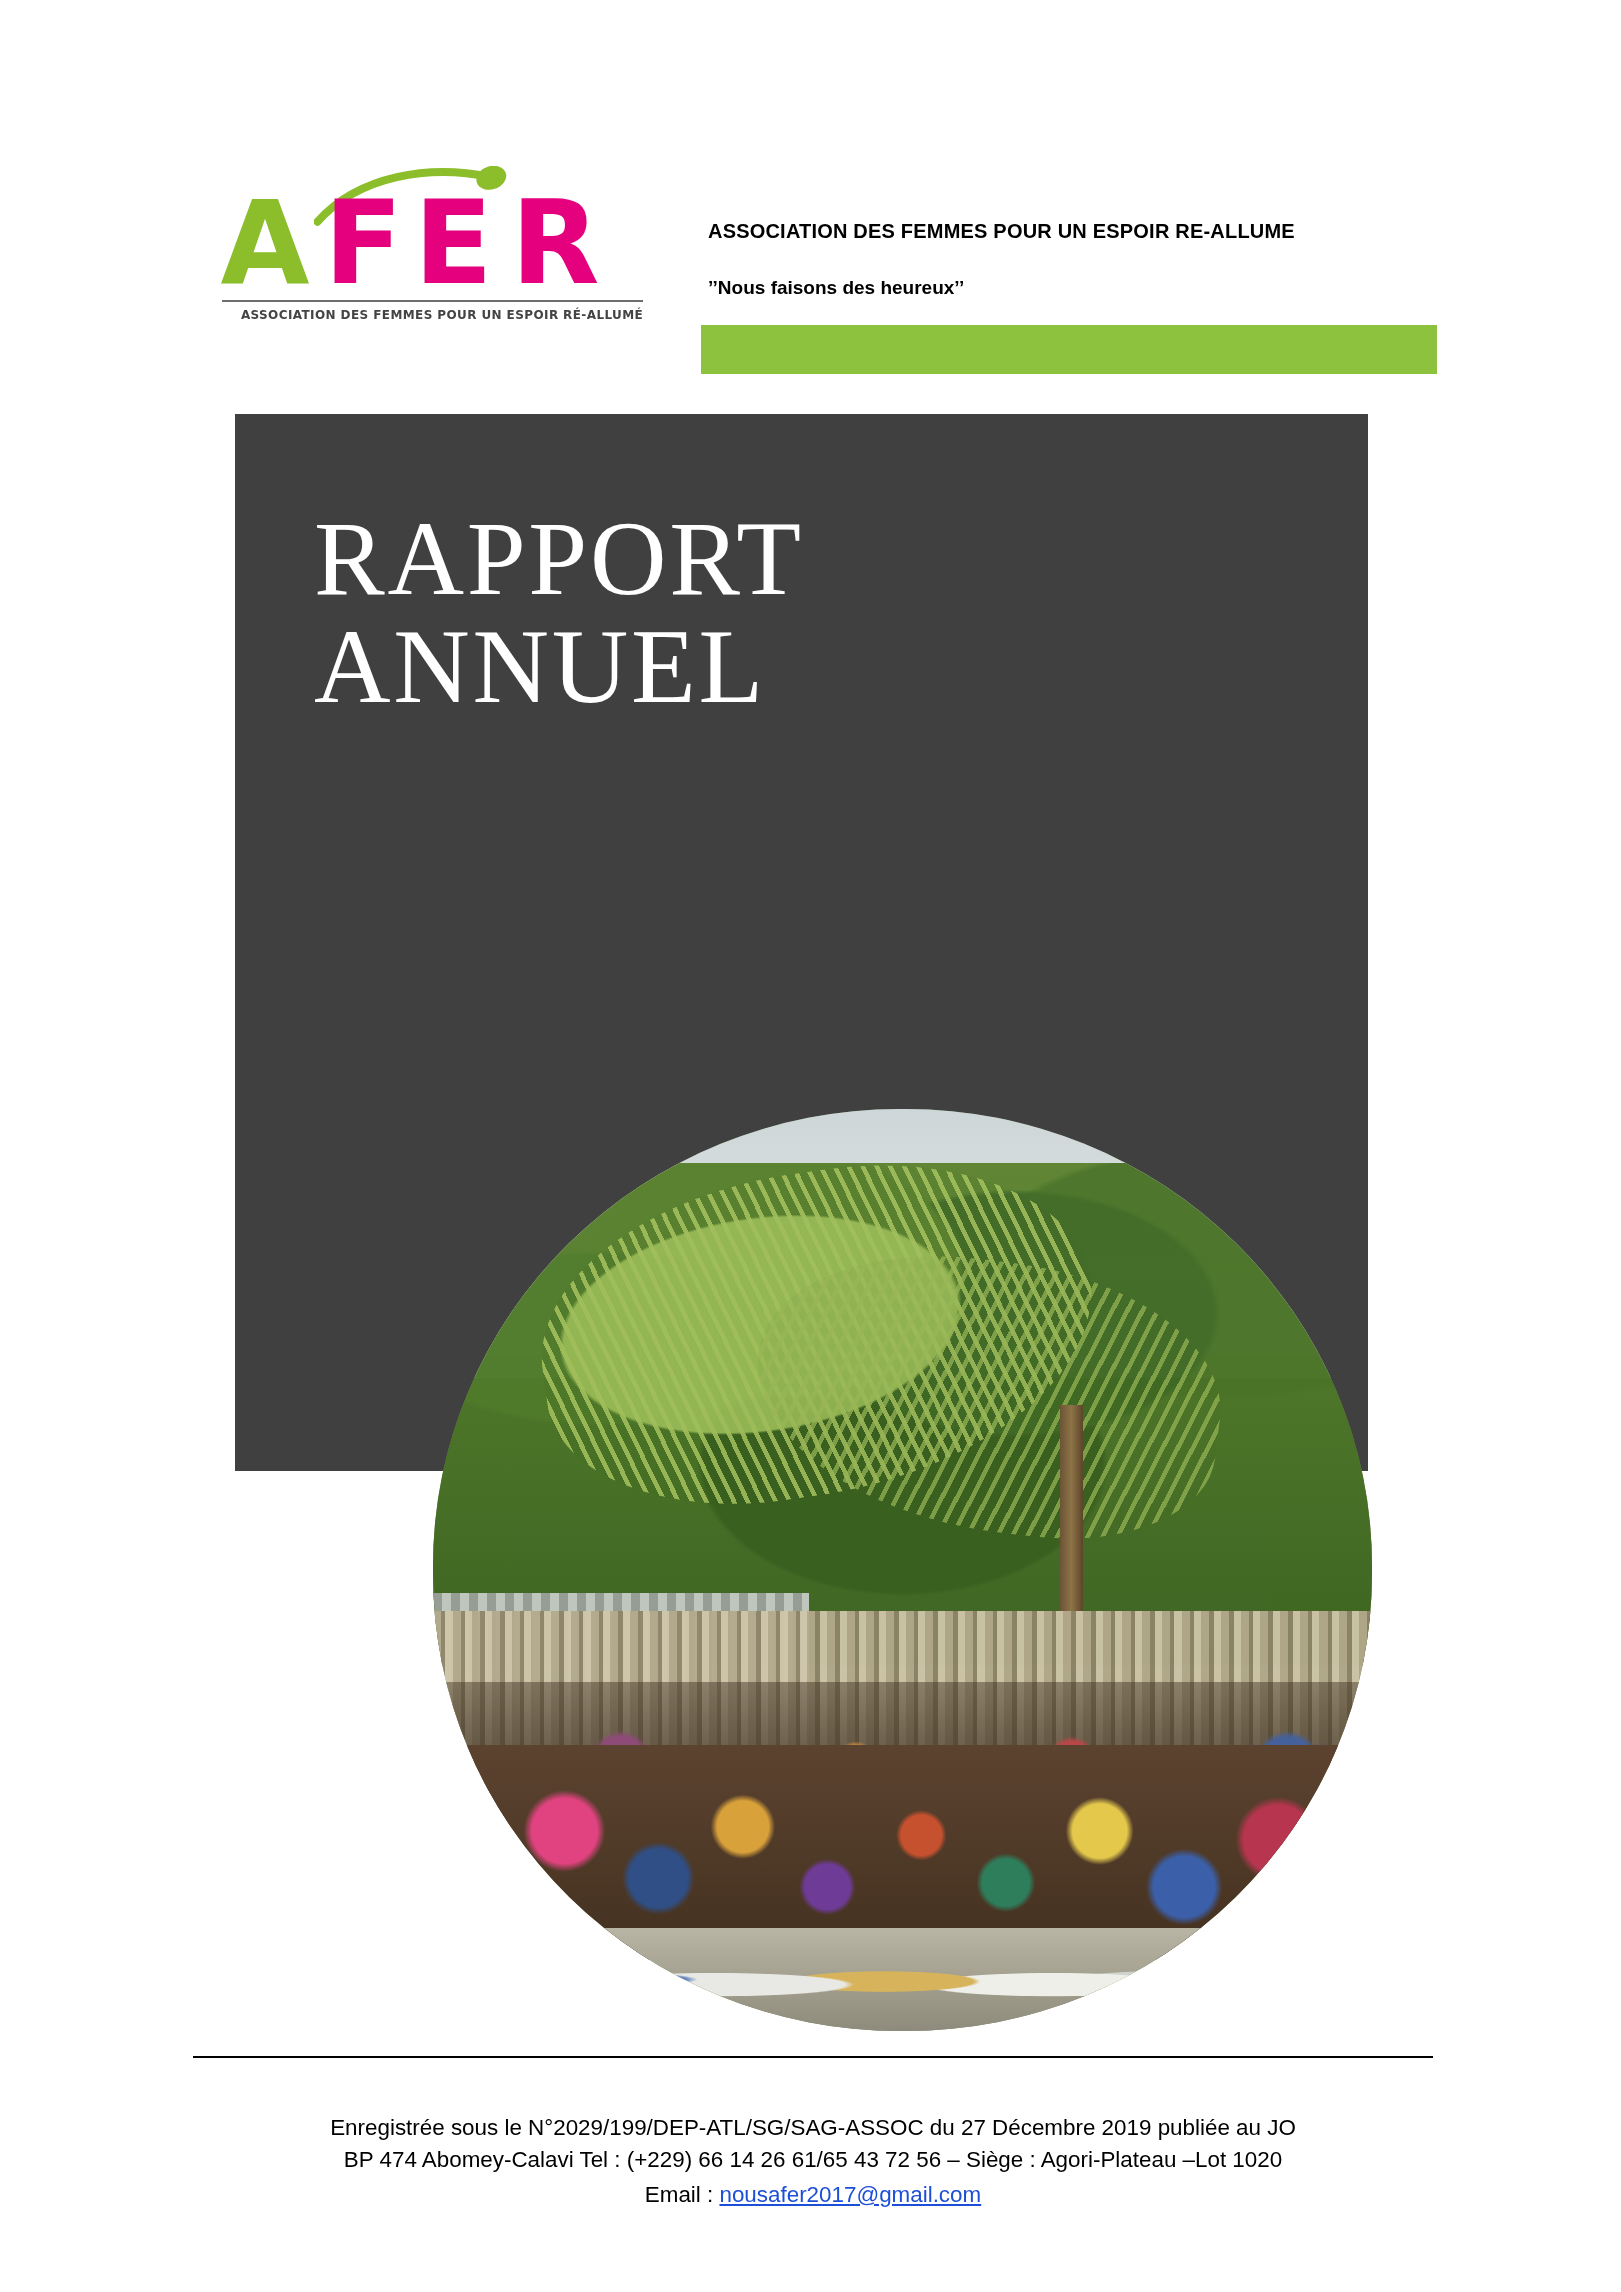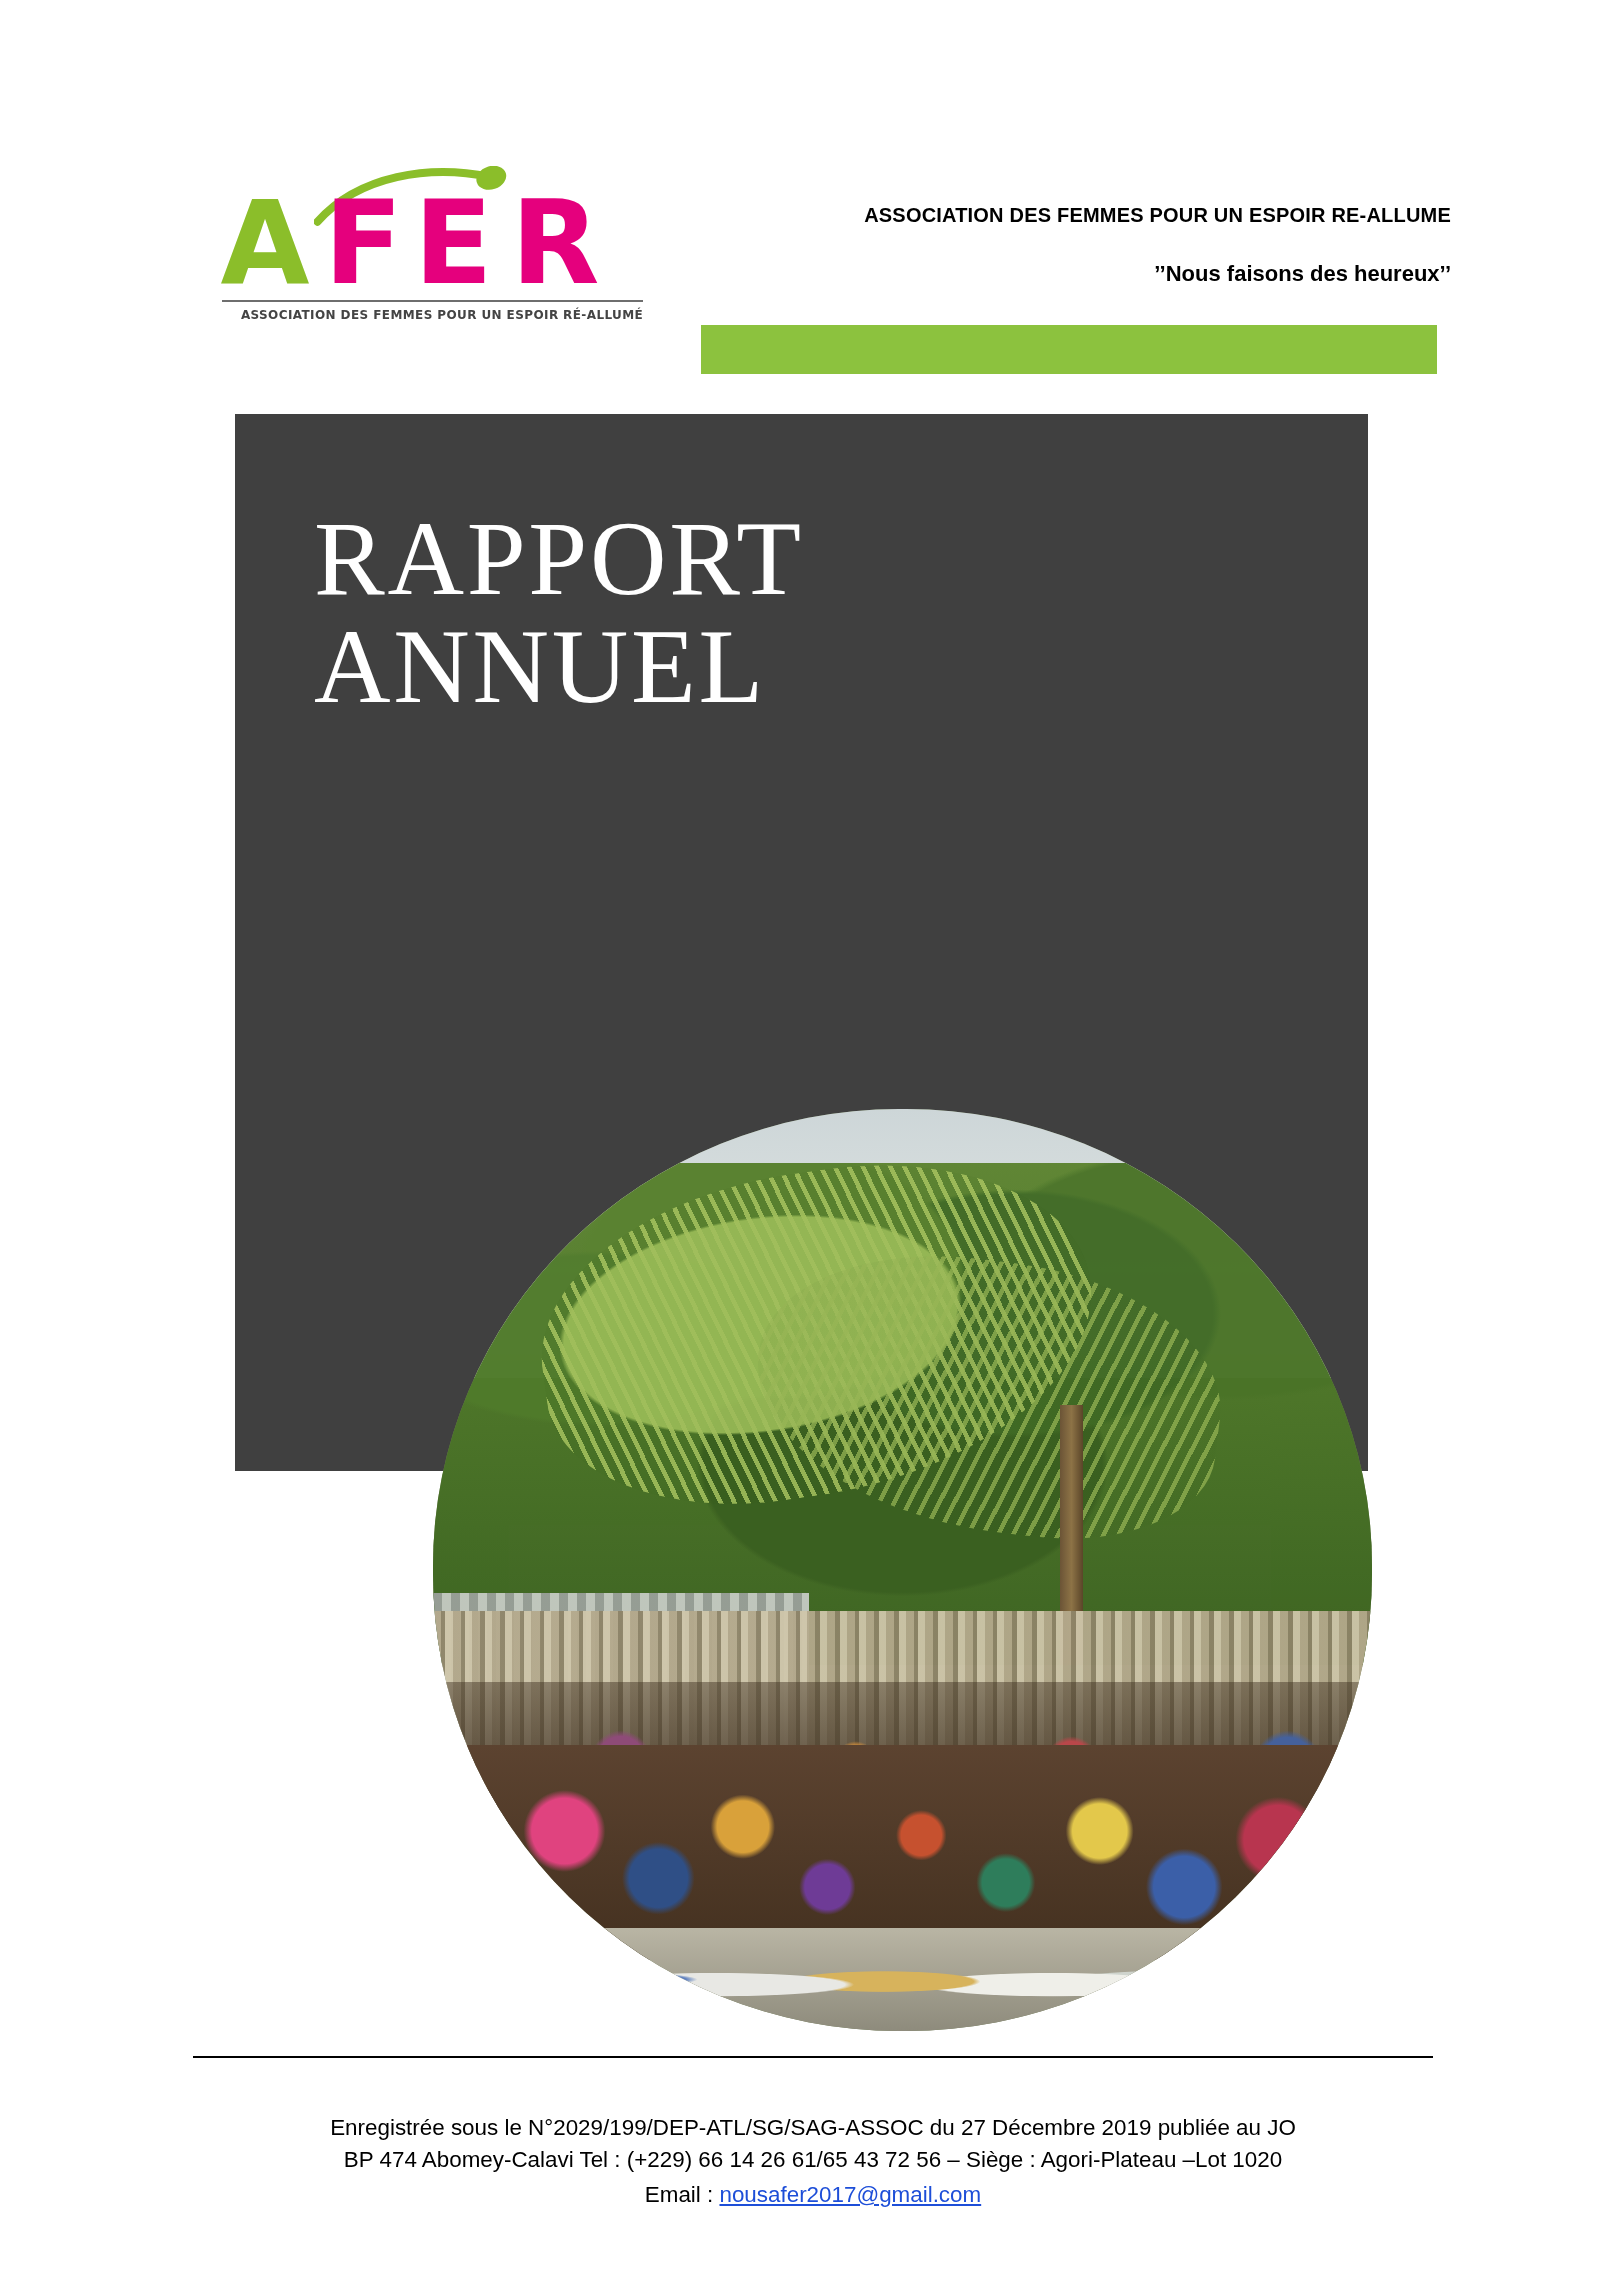--- a/index.html
+++ b/index.html
@@ -76,36 +76,36 @@
     left: 7.2px;
     top: 134px;
     width: 421px;
     height: 1.8px;
     background: #6e6e6e;
   }
 
   .header-text {
     position: absolute;
     left: 708px;
-    top: 204px;
+    top: 220px;
     width: 743px;
-    text-align: right;
+    text-align: left;
   }
   .org-name {
     font-family: "Liberation Sans", sans-serif;
     font-size: 20px;
     font-weight: 700;
     letter-spacing: 0.2px;
     color: #000000;
     white-space: nowrap;
   }
   .org-slogan {
     margin-top: 34px;
     font-family: "Liberation Sans", sans-serif;
-    font-size: 22px;
+    font-size: 19px;
     font-weight: 700;
     color: #000000;
   }
   .header-green-bar {
     position: absolute;
     left: 701px;
     top: 325px;
     width: 736px;
     height: 49px;
     background: #8cc23e;

